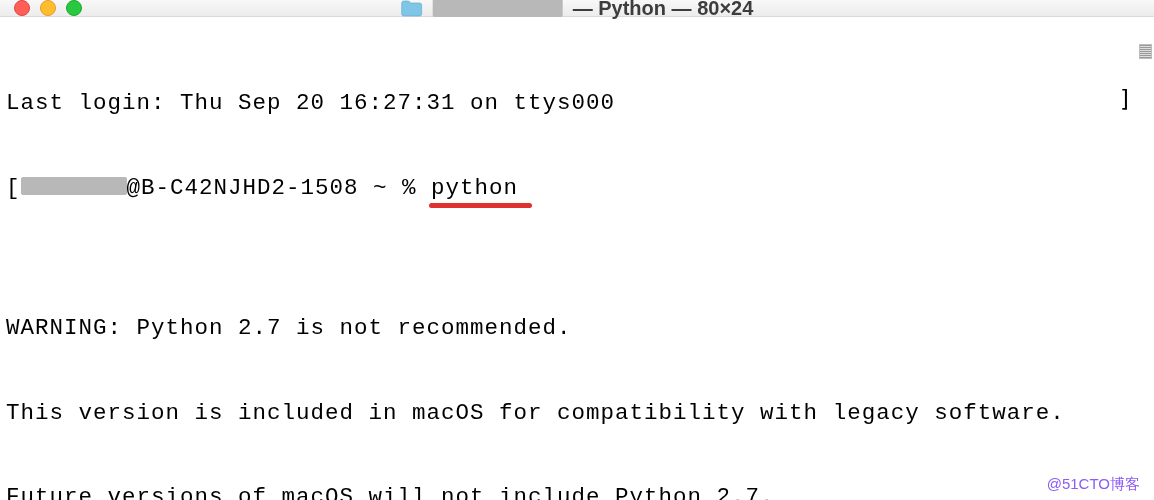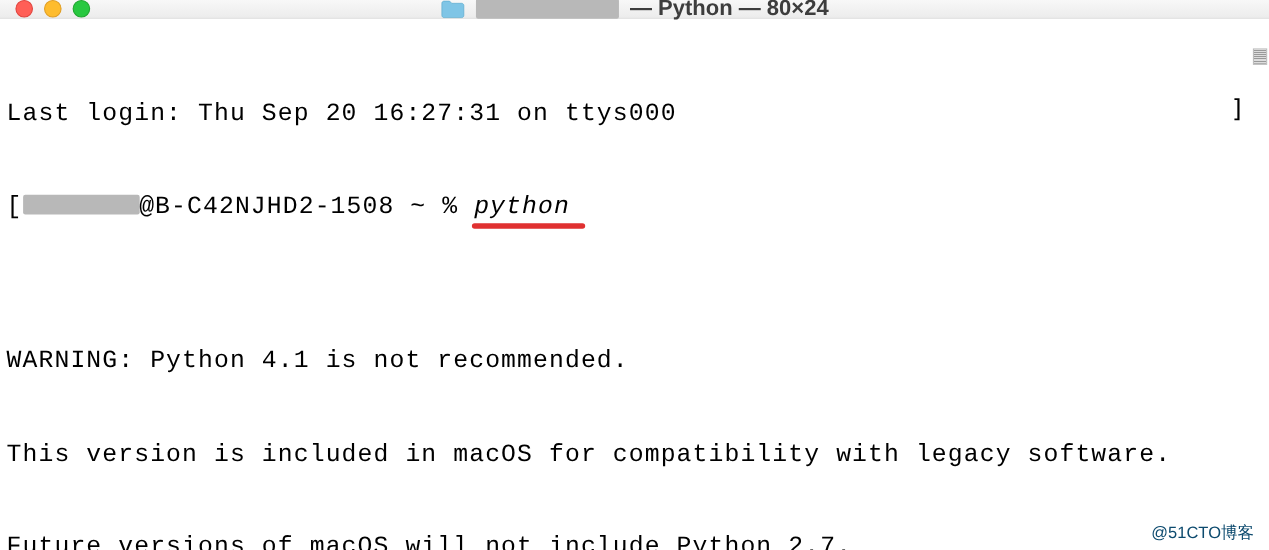--- a/index.html
+++ b/index.html
@@ -101,37 +101,36 @@
       vertical-align: middle;
       background: #b8b8b8;
       width: 106px;
       height: 18px;
       border-radius: 2px;
       margin-top: -4px;
     }
     .underline-red {
       display: inline-block;
       position: relative;
-      font-style: italic;
     }
     .underline-red::after {
       content: "";
       position: absolute;
       left: -2px;
       right: -14px;
       bottom: -6px;
       height: 5px;
       background: #e03131;
       border-radius: 3px;
     }
     .watermark {
       position: absolute;
       right: 14px;
       bottom: 6px;
-      color: #0c4a6e;
+      color: #8b5cf6;
       font-family: -apple-system, BlinkMacSystemFont, sans-serif;
       font-size: 15px;
       letter-spacing: 0;
     }
     .line { display: block; }
   </style>
 </head>
 <body>
 
 <div class="window">
@@ -150,21 +149,21 @@
     </div>
   </div>
 
   <div class="scrollbar-stub"></div>
   <div class="right-bracket">]</div>
 
   <div class="term">
     <span class="line">Last login: Thu Sep 20 16:27:31 on ttys000</span>
     <span class="line"><span>[</span><span class="red-user"></span><span>@B-C42NJHD2-1508 ~ % </span><span class="underline-red">python</span></span>
     <span class="line"></span>
-    <span class="line">WARNING: Python 4.1 is not recommended.</span>
+    <span class="line">WARNING: Python 2.7 is not recommended.</span>
     <span class="line">This version is included in macOS for compatibility with legacy software.</span>
     <span class="line">Future versions of macOS will not include Python 2.7.</span>
     
     <span class="line"></span>
     
     
     
     
   </div>
 </div>

